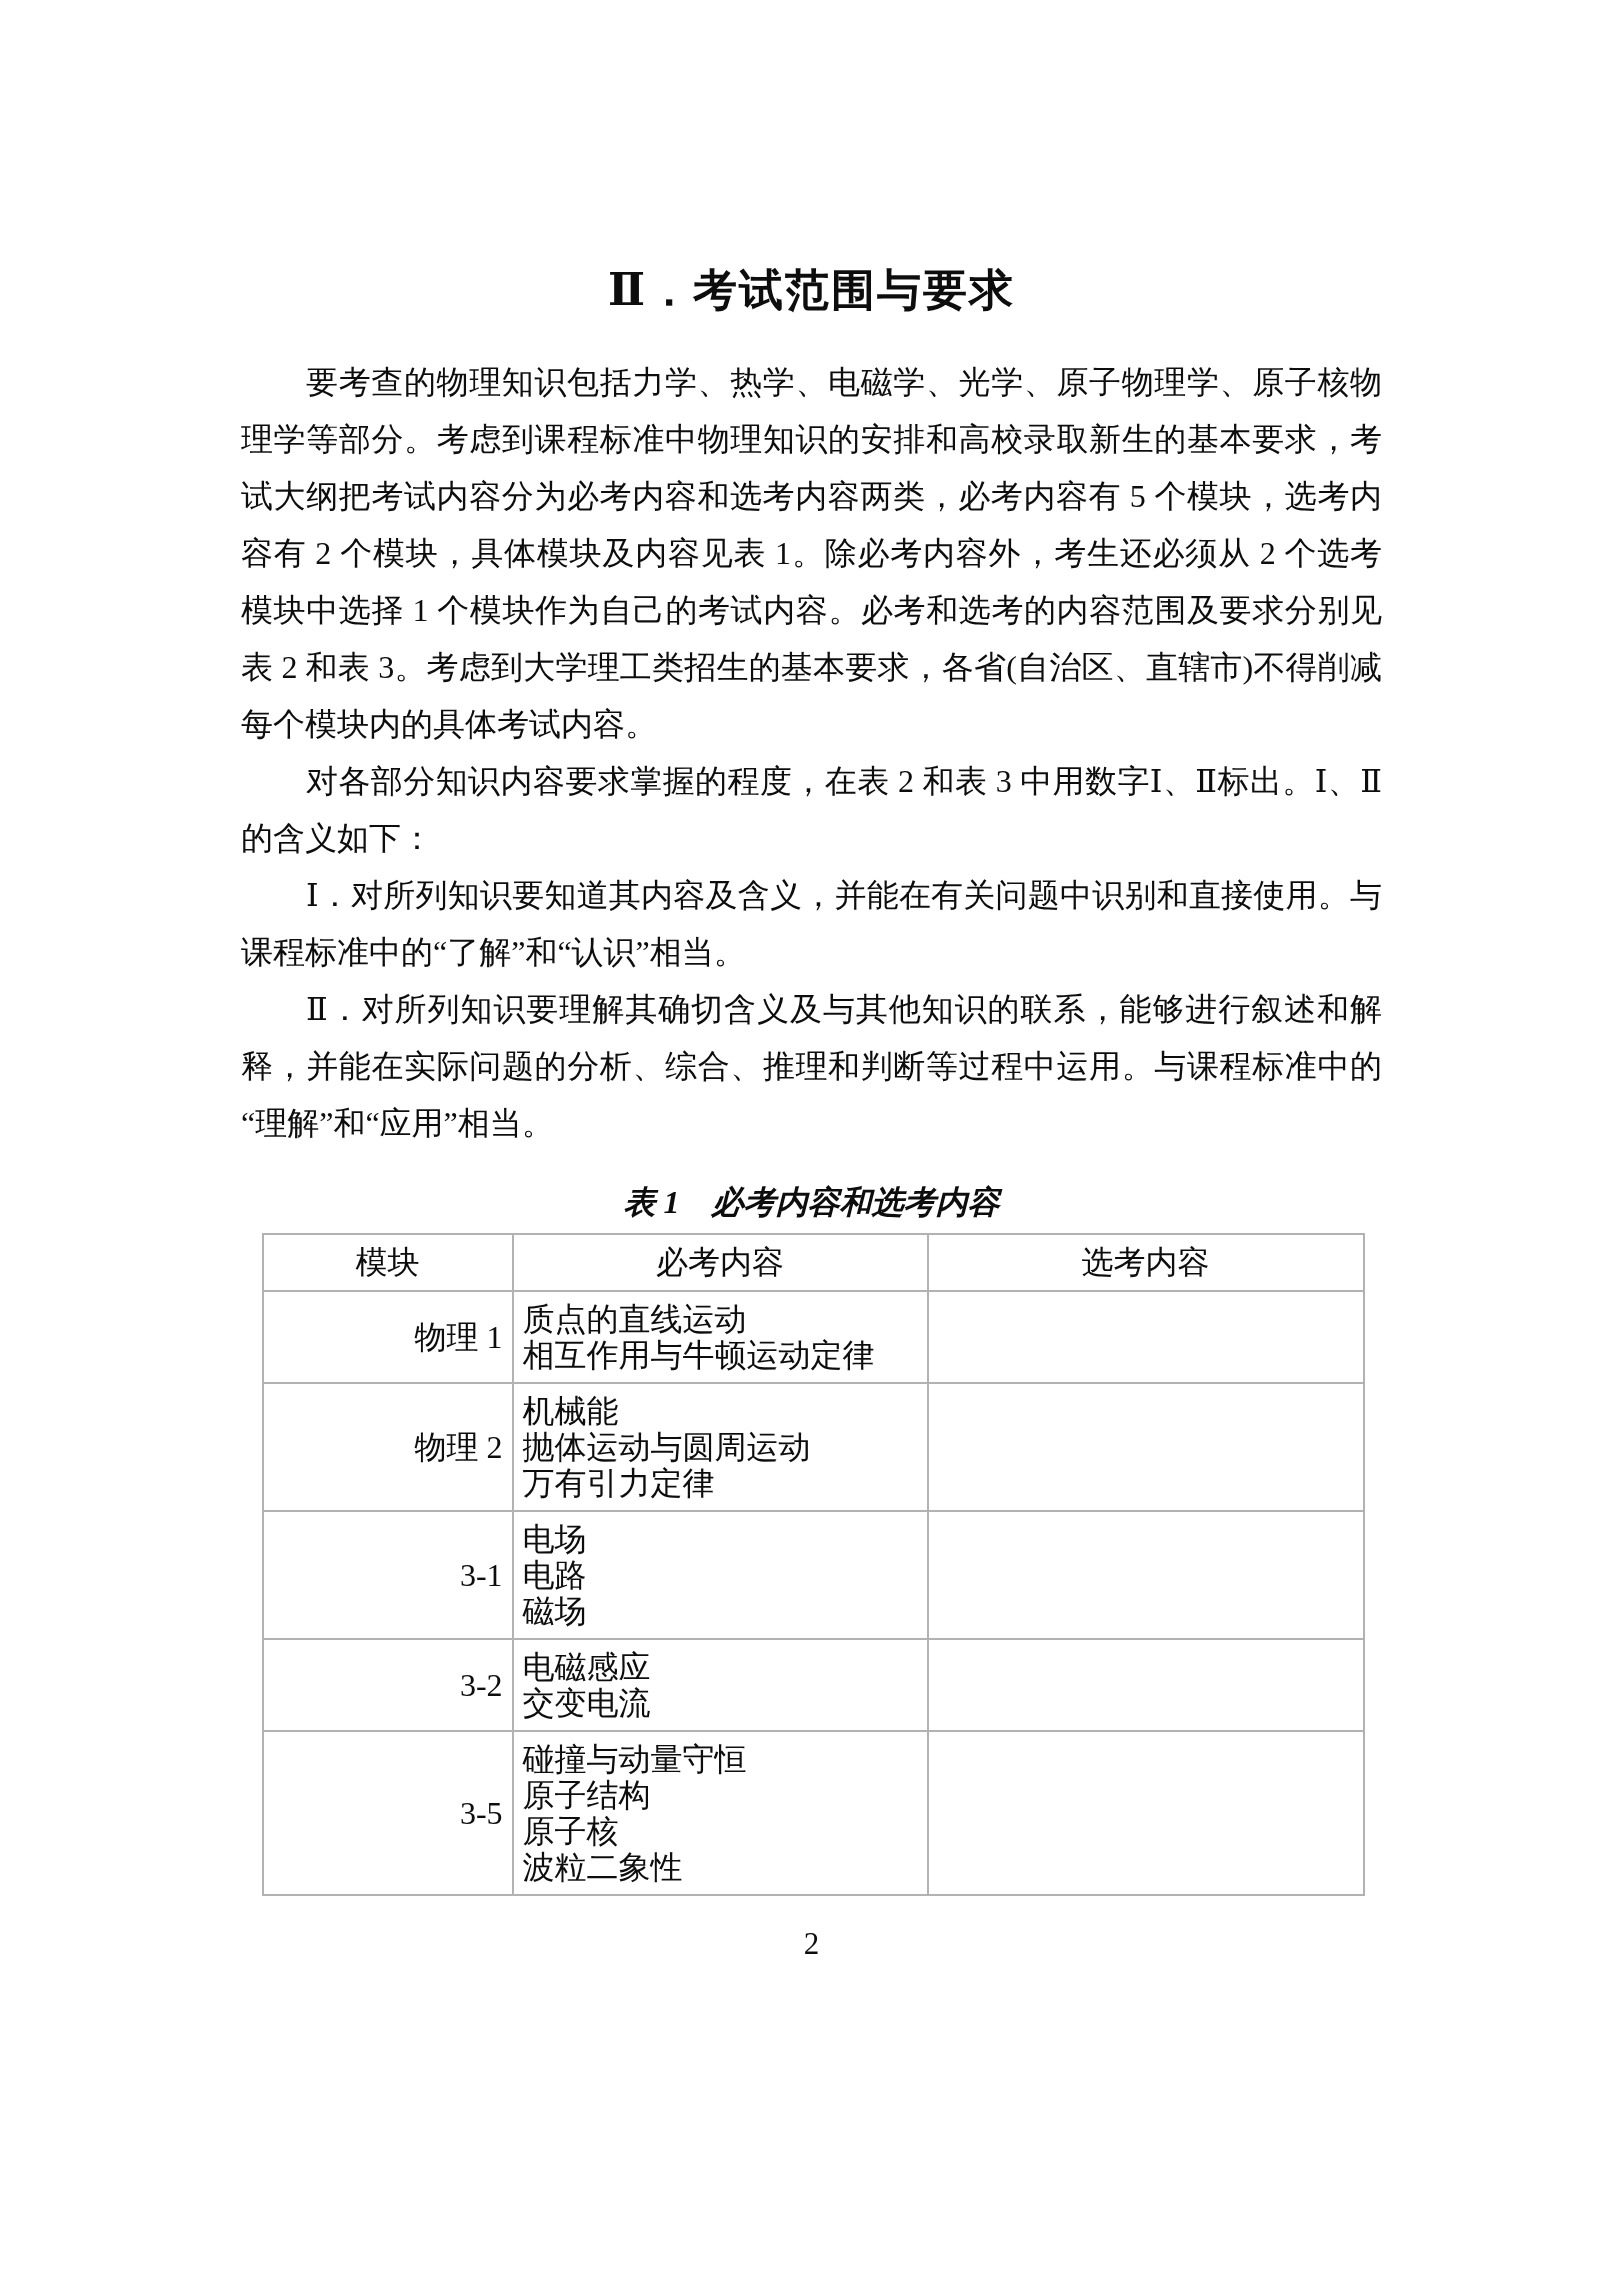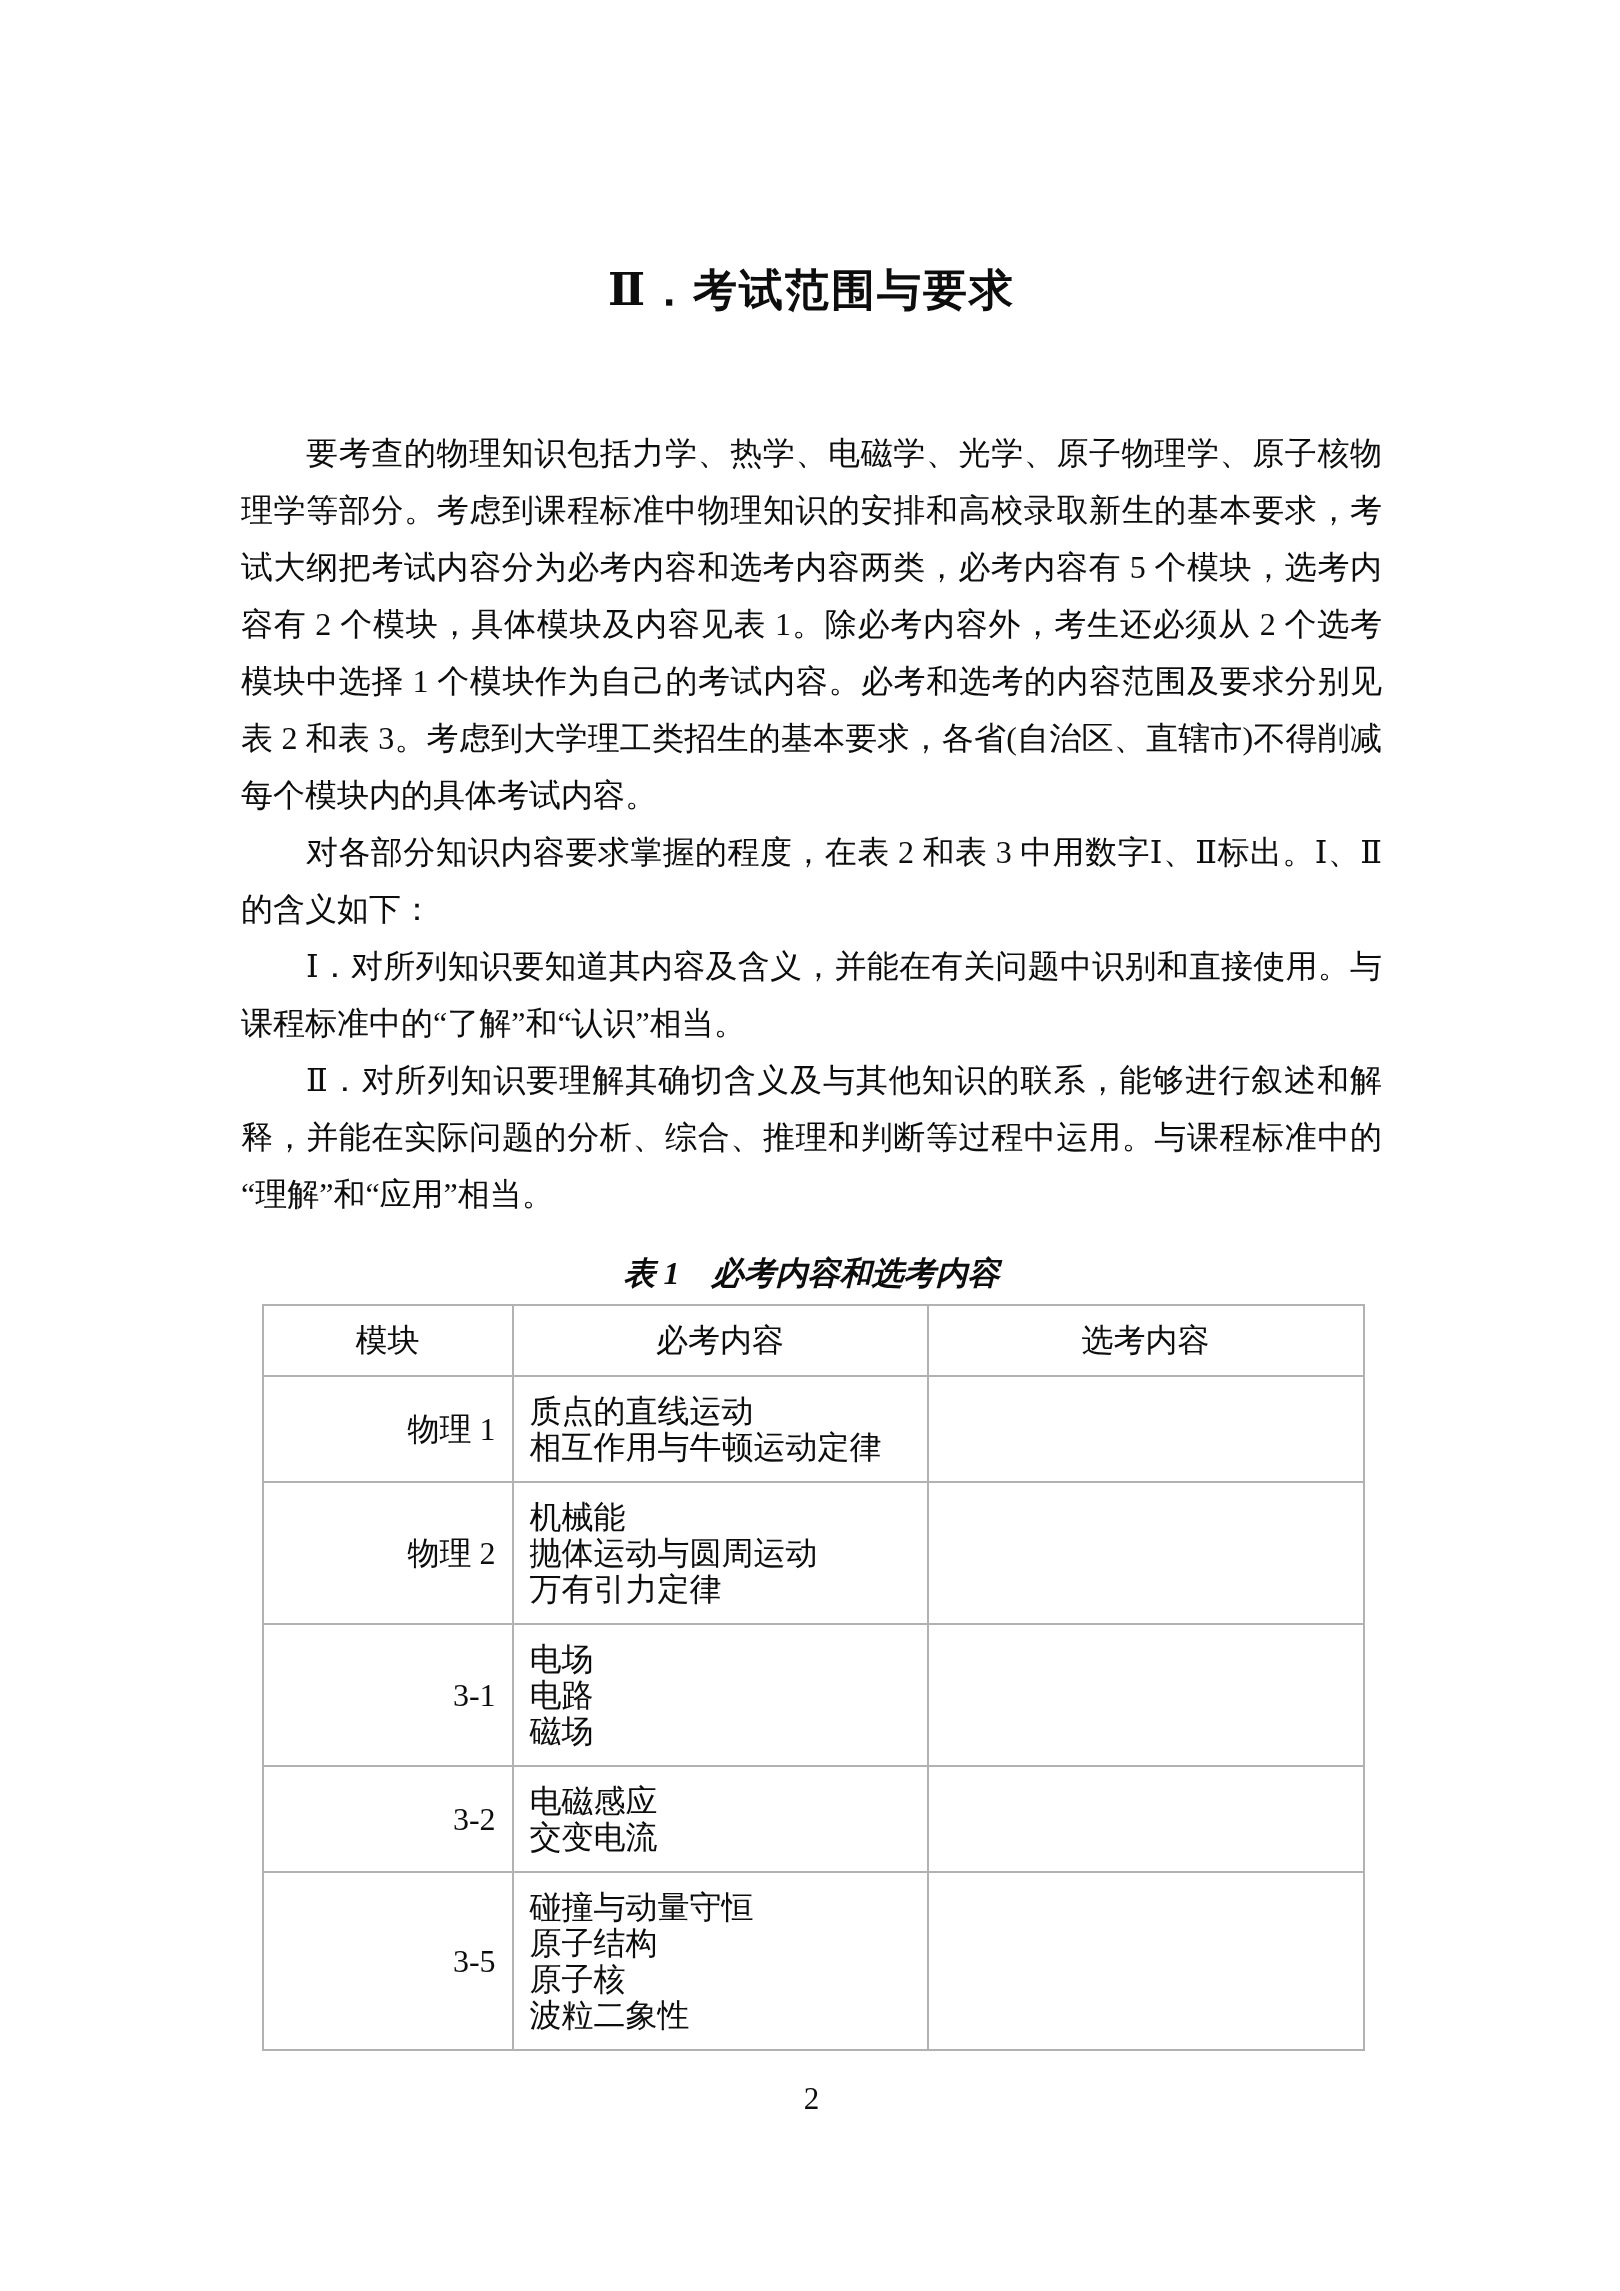--- a/index.html
+++ b/index.html
@@ -24,42 +24,42 @@
     text-align: justify;
     margin: 0;
   }
   p.body-par.indent { text-indent: 65px; }
   h1.section-heading {
     font-size: 44px;
     line-height: 53px;
     font-weight: bold;
     text-align: center;
     letter-spacing: 2px;
-    margin: 69px 0 108px 0;
+    margin: 69px 0 37px 0;
   }
   .table-caption {
     font-size: 32px;
     font-weight: bold;
     text-align: center;
     margin: 29px 0 7.8px 0;
     font-style: italic;
   }
   table.t1 {
     border-collapse: collapse;
     table-layout: fixed;
     margin-left: 20.6px;
     width: 1101px;
     border: 2px solid #b2b2b2;
     border-top: 2.9px solid #c6c6c6;
   }
   table.t1 th, table.t1 td {
     border: 2px solid #b2b2b2;
     font-weight: normal;
     font-size: 32px;
-    padding: 16px;
+    padding: 9px;
   }
   table.t1 th {
     height: 37px;
     line-height: 37px;
     text-align: center;
   }
   table.t1 td {
     line-height: 36px;
     vertical-align: middle;
   }

